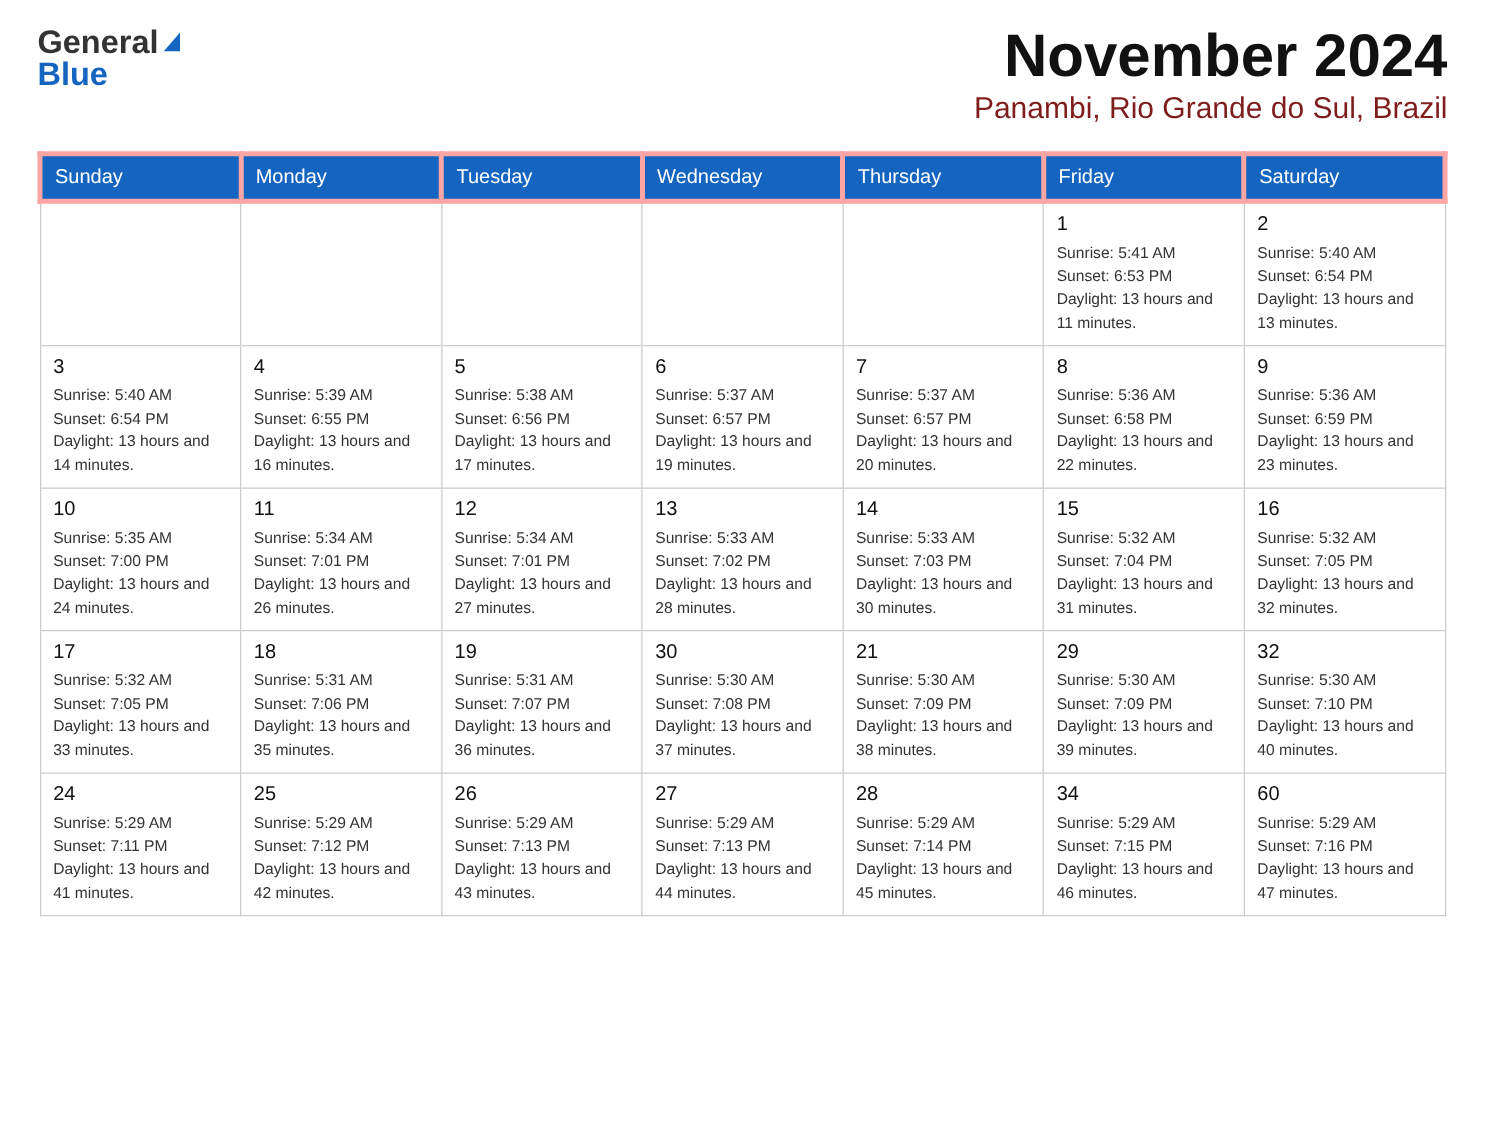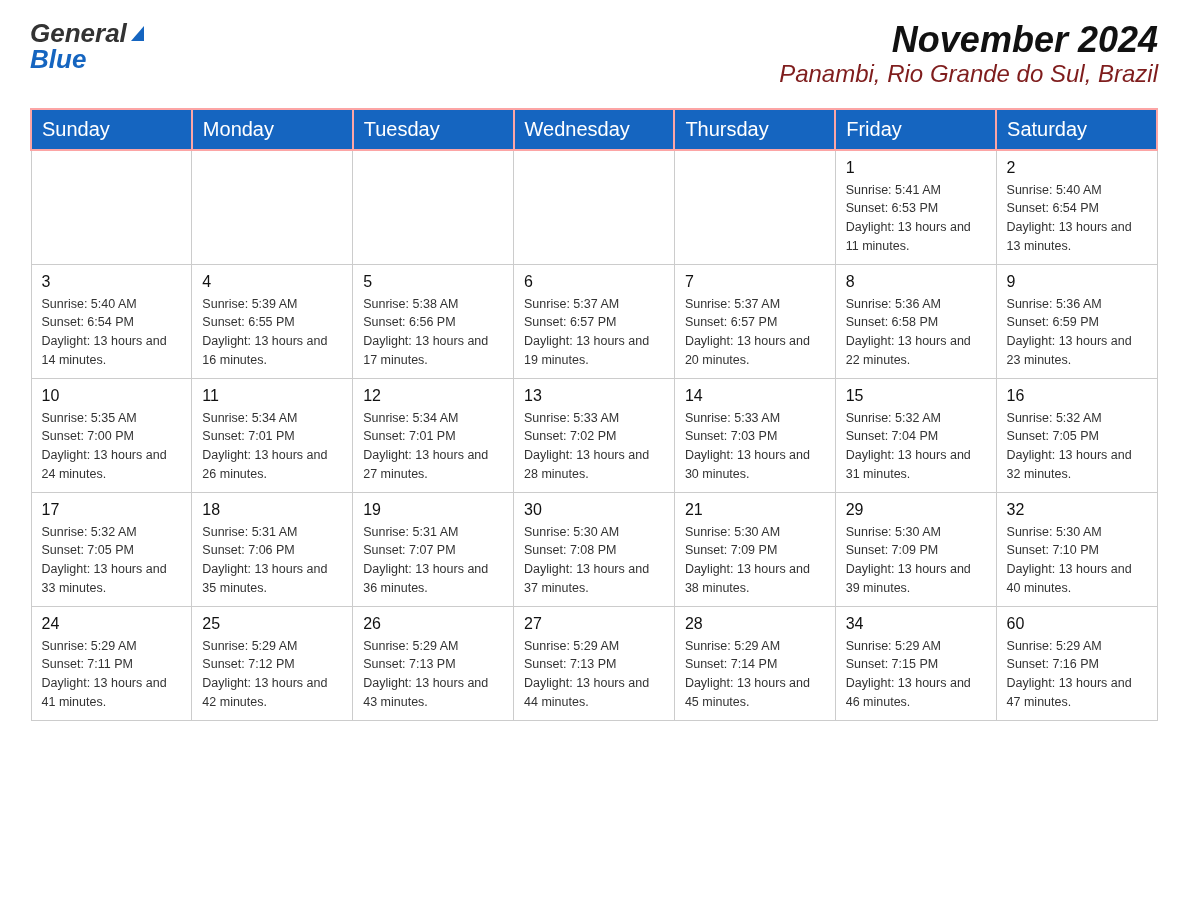--- a/index.html
+++ b/index.html
@@ -9,21 +9,20 @@
       color: #333;
       width: 1188px;
       min-height: 918px;
       padding: 20px 30px;
     }
     .header {
       display: flex;
       justify-content: space-between;
       align-items: flex-start;
       margin-bottom: 20px;
-      font-style: italic;
     }
     .logo {
       display: flex;
       flex-direction: column;
       align-items: flex-start;
     }
     .logo-general {
       font-size: 26px;
       font-weight: bold;
       color: #333;
@@ -34,42 +33,42 @@
       font-weight: bold;
       color: #1565c0;
       line-height: 1;
       display: flex;
       align-items: center;
     }
     .title-block {
       text-align: right;
     }
     .month-title {
-      font-size: 36px;
+      font-size: 48px;
       font-weight: bold;
       color: #111;
       line-height: 1.1;
     }
     .location {
       font-size: 24px;
       color: #7f1d1d;
     }
     .calendar {
       width: 100%;
       border-collapse: collapse;
       border: 1px solid #ccc;
     }
     .calendar th {
       background-color: #1565c0;
       color: #fff;
-      font-size: 20px;
+      font-size: 16px;
       font-weight: normal;
       padding: 8px 10px;
       text-align: left;
-      border: 2px solid #fca5a5;
+      border: 4px solid #fca5a5;
     }
     .calendar td {
       vertical-align: top;
       padding: 8px 10px;
       border: 1px solid #ccc;
       width: calc(100% / 7);
       min-height: 90px;
       font-size: 13px;
       color: #333;
     }

